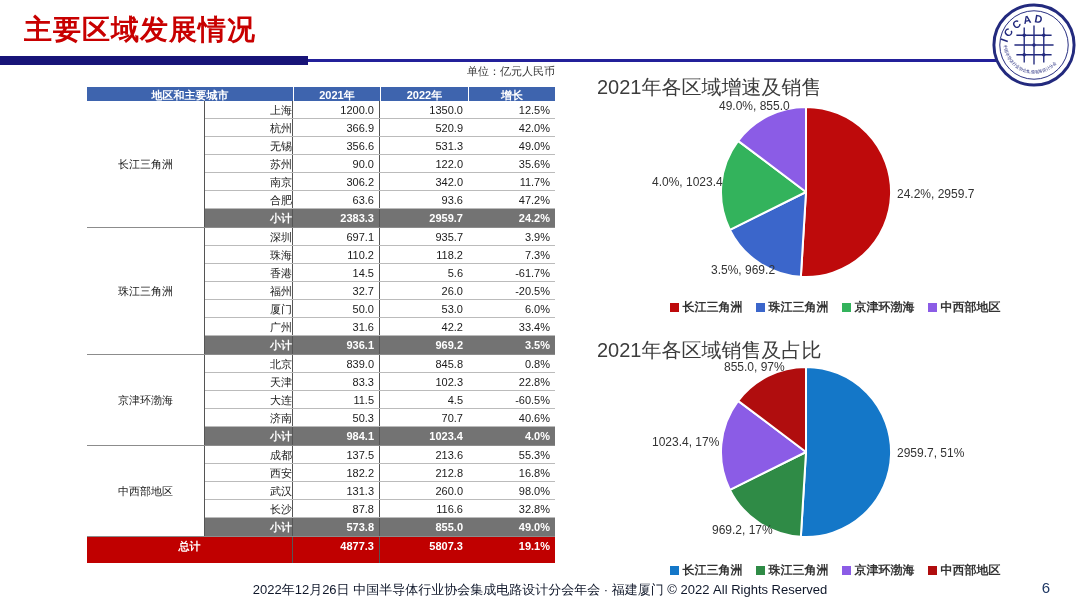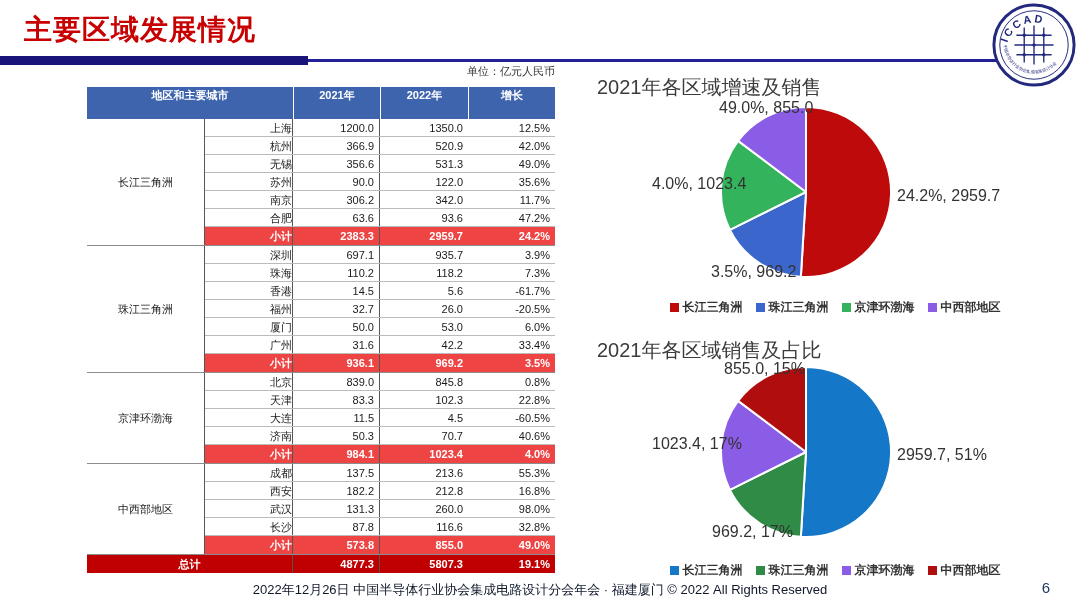--- a/index.html
+++ b/index.html
@@ -12,50 +12,50 @@
   .bar-thick { position:absolute; left:0; top:56px; width:308px; height:9px; background:#181478; }
   .bar-thin  { position:absolute; left:308px; top:59px; width:702px; height:3px; background:#23209a; }
   .logo { position:absolute; right:2px; top:1px; width:88px; height:88px; }
 
   .unit-label { position:absolute; left:355px; top:64px; width:200px; text-align:right;
                 font-size:11px; color:#333; }
 
   
   .rtable { position:absolute; left:87px; top:87px; width:468px; font-size:11px; color:#1a1a1a; }
   .rtable * { box-sizing:border-box; }
-  .t-header { display:flex; height:32px; line-height:17px; background:#3e64ae; color:#fff;
+  .t-header { display:flex; height:14px; line-height:17px; background:#3e64ae; color:#fff;
               font-weight:bold; text-align:center; }
   .th-rc { width:206px; }
   .th-col { width:87px; border-left:1px solid #fff; }
   .th-col22 { width:88px; border-left:1px solid #fff; }
   .t-group { display:flex; border-bottom:1px solid #8c8c8c; }
   .region-cell { width:118px; border-right:1px solid #555; display:flex; align-items:center;
                  justify-content:center; }
   .group-rows { width:350px; }
   .t-row { display:flex; height:18px; line-height:18px; border-bottom:1px solid #bbb; }
   .t-row:last-child { border-bottom:none; }
   .c-city { width:88px; text-align:right; border-right:1px solid #555; }
   .c-v21  { width:87px; text-align:right; padding-right:5px; border-right:1px solid #555; }
   .c-v22  { width:88px; text-align:right; padding-right:5px; }
   .c-gr   { width:87px; text-align:right; padding-right:5px; }
-  .subtotal { background:#ef4444; color:#fff; font-weight:bold; }
-  .t-total { display:flex; height:18px; line-height:18px; background:#c00000; color:#fff;
+  .subtotal { background:#737373; color:#fff; font-weight:bold; }
+  .t-total { display:flex; height:26px; line-height:18px; background:#c00000; color:#fff;
              font-weight:bold; }
   .tt-label { width:206px; text-align:center; border-right:1px solid #555; }
 
   
   .chart { position:absolute; left:590px; width:490px; height:250px; }
   .chart0 { top:74px; }
   .chart1 { top:337px; }
   .chart-title { position:absolute; left:7px; top:0; font-size:20px; color:#3c3c3c;
                  white-space:nowrap; }
   .pie-svg { position:absolute; left:121px; }
   .chart0 .pie-svg { top:23px; }
   .chart1 .pie-svg { top:20px; }
-  .pie-label { position:absolute; font-size:16px; color:#333; white-space:nowrap; }
+  .pie-label { position:absolute; font-size:12px; color:#333; white-space:nowrap; }
   .pl-0-0 { left:307px; top:113px; } .pl-0-1 { left:121px; top:189px; }
   .pl-0-2 { left:62px;  top:101px; } .pl-0-3 { left:129px; top:25px; }
   .pl-1-0 { left:307px; top:109px;text-align:center; } .pl-1-1 { left:122px; top:186px; }
   .pl-1-2 { left:62px;  top:98px;  } .pl-1-3 { left:134px; top:23px; }
   .legend { position:absolute; left:0; top:225px; width:100%; display:flex;
             justify-content:center; gap:13px; font-size:12px; font-weight:bold; color:#333; }
   .legend-item { display:flex; align-items:center; gap:4px; white-space:nowrap; }
   .swatch { width:9px; height:9px; display:inline-block; }
 
   
@@ -324,21 +324,21 @@
     <svg class="pie-svg" width="190" height="190" viewBox="-95 -95 190 190">
         <path d="M0 0 L0.00 -85.00 A85 85 0 1 1 -5.15 84.84 Z" fill="#1477c8" stroke="#ffffff" stroke-width="2" stroke-linejoin="round"></path>
         <path d="M0 0 L-5.15 84.84 A85 85 0 0 1 -76.11 37.85 Z" fill="#2f8b46" stroke="#ffffff" stroke-width="2" stroke-linejoin="round"></path>
         <path d="M0 0 L-76.11 37.85 A85 85 0 0 1 -67.89 -51.15 Z" fill="#8b5ce6" stroke="#ffffff" stroke-width="2" stroke-linejoin="round"></path>
         <path d="M0 0 L-67.89 -51.15 A85 85 0 0 1 0.00 -85.00 Z" fill="#b00d0e" stroke="#ffffff" stroke-width="2" stroke-linejoin="round"></path>
       </svg>
     <div>
         <div class="pie-label pl-1-0">2959.7, 51%</div>
         <div class="pie-label pl-1-1">969.2, 17%</div>
         <div class="pie-label pl-1-2">1023.4, 17%</div>
-        <div class="pie-label pl-1-3">855.0, 15%</div>
+        <div class="pie-label pl-1-3">855.0, 97%</div>
       </div>
     <div class="legend">
         <div class="legend-item">
           <div class="swatch" style="background: rgb(20, 119, 200);"></div>
           <div>长江三角洲</div>
         </div>
         <div class="legend-item">
           <div class="swatch" style="background: rgb(47, 139, 70);"></div>
           <div>珠江三角洲</div>
         </div>

